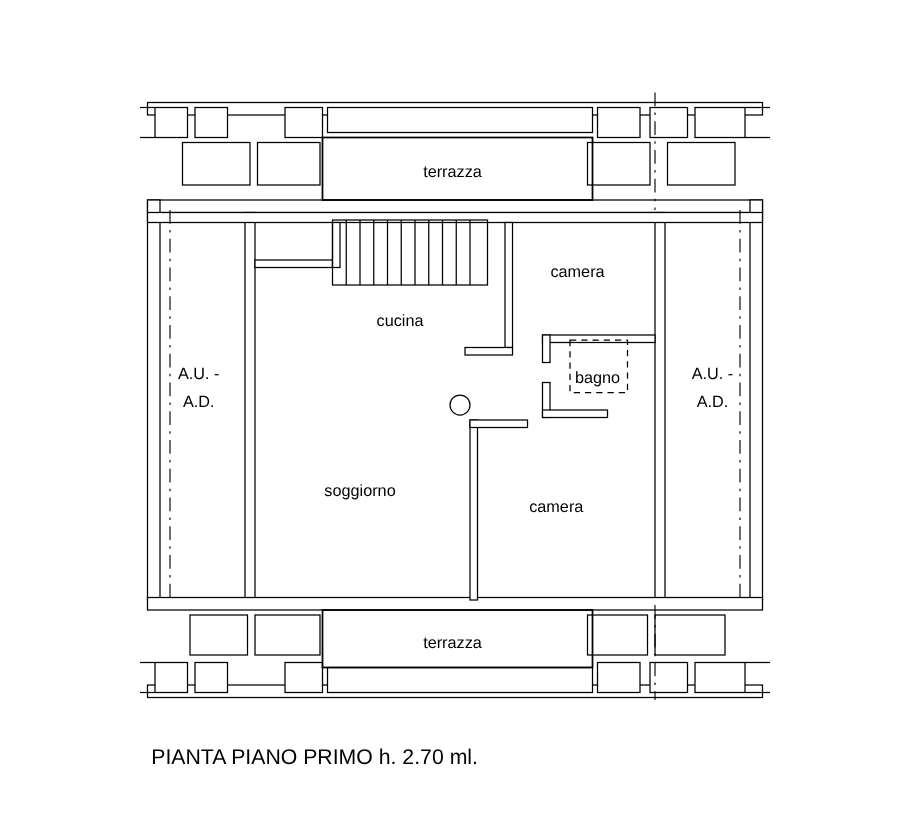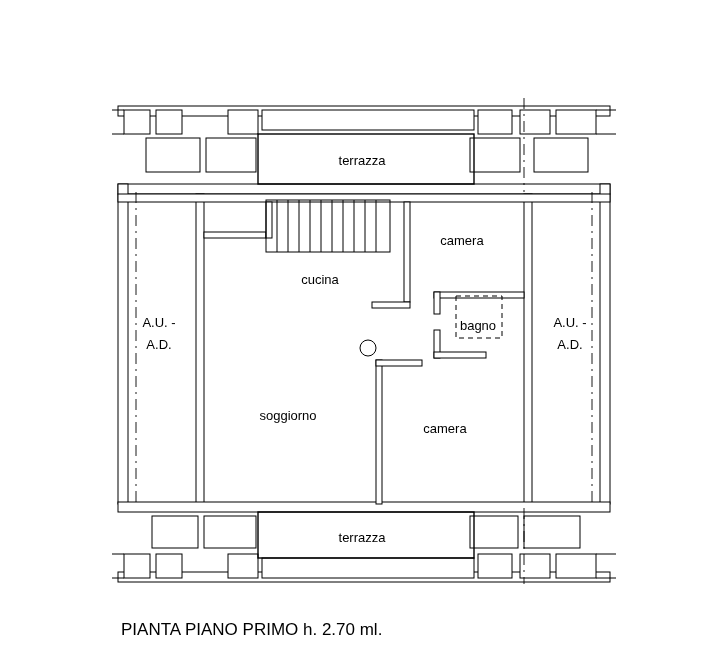--- a/index.html
+++ b/index.html
@@ -14,21 +14,20 @@
     color: #000000;
     position: relative;
     overflow: hidden;
   }
   #plan-root {
     position: absolute;
     left: 0;
     top: 0;
     width: 728px;
     height: 628px;
-    margin-top: 24px;
   }
   svg.floorplan {
     display: block;
     width: 728px;
     height: 662px;
   }
   .rm-label {
     font-family: "Liberation Sans", sans-serif;
     font-size: 13px;
     fill: #000000;

